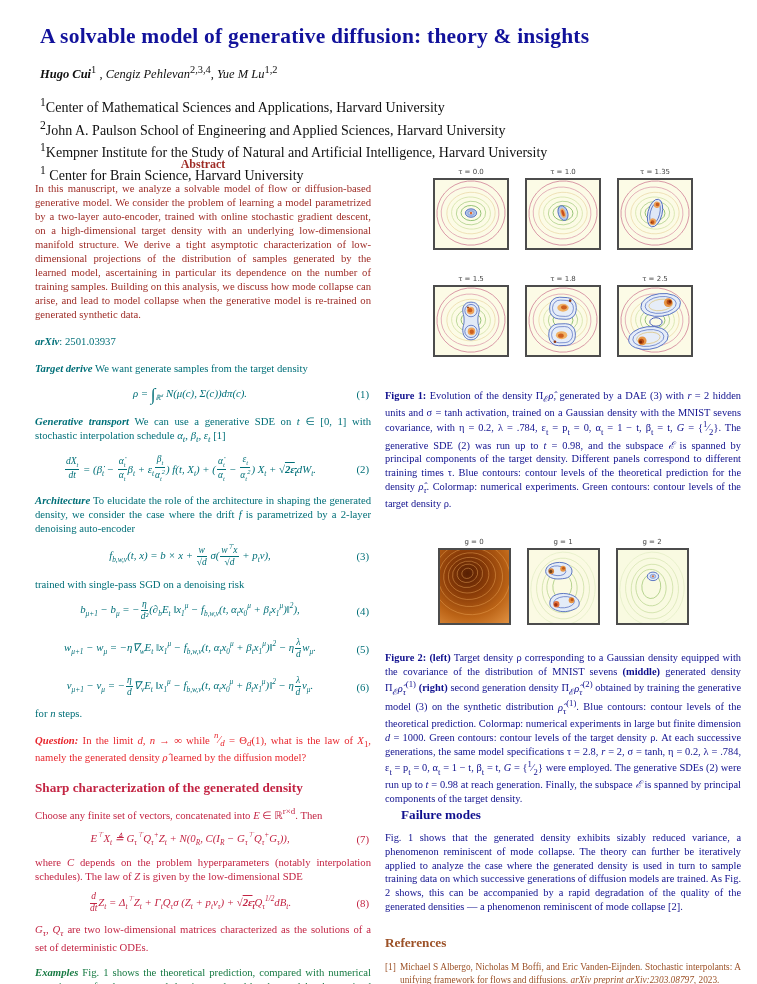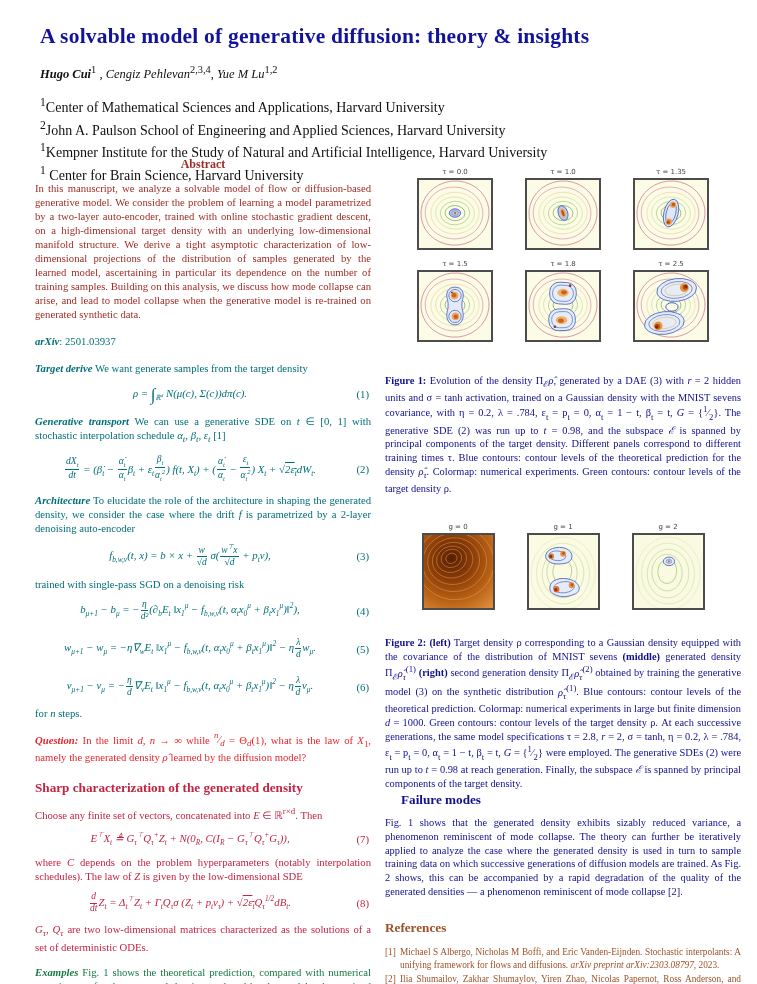--- a/index.html
+++ b/index.html
@@ -32,24 +32,24 @@
   .sec-head.tight{margin:2px 0 8px 16px;}
 
   
   .eq{position:relative;text-align:center;font-style:italic;font-size:10.8px;margin:7px 0;padding:0 26px 0 0;}
   .eq .eq-num{position:absolute;right:2px;top:50%;transform:translateY(-50%);font-style:normal;}
   .eq sub,.eq sup{font-size:0.68em;}
   .big-int{font-size:1.6em;vertical-align:-0.15em;}
   .fr{display:inline-block;text-align:center;vertical-align:-0.55em;line-height:1.05;font-size:0.88em;margin:0 1px;}
   .fr .n{display:block;border-bottom:0.8px solid currentColor;padding:0 1px 0.5px 1px;}
   .fr .d{display:block;padding-top:0.5px;}
-  .ov{text-decoration:overline;}
+  .ov{text-decoration:overline;font-weight:bold;}
 
   
-  .fig-row{display:flex;justify-content:center;gap:32px;margin-bottom:10px;}
+  .fig-row{display:flex;justify-content:center;gap:16px;margin-bottom:25px;}
   .panel{width:76px;}
   .panel-title{text-align:center;font-family:"DejaVu Sans",sans-serif;font-size:7px;color:#454545;margin-bottom:2px;}
   .panel-box{width:76px;height:72px;border:2px solid #4c4c4c;box-sizing:border-box;background:#fcfbe6;}
   .panel-box svg{display:block;width:100%;height:100%;}
   .f2 .panel{width:73px;}
   .f2 .panel-box{width:73px;height:77px;}
   .caption{font-size:10.4px;line-height:1.33;text-align:justify;margin:0;}
   .cap1{margin-top:32px;}
   .cap2{margin-top:26px;}
   .fig2-row{margin-top:28px;}

